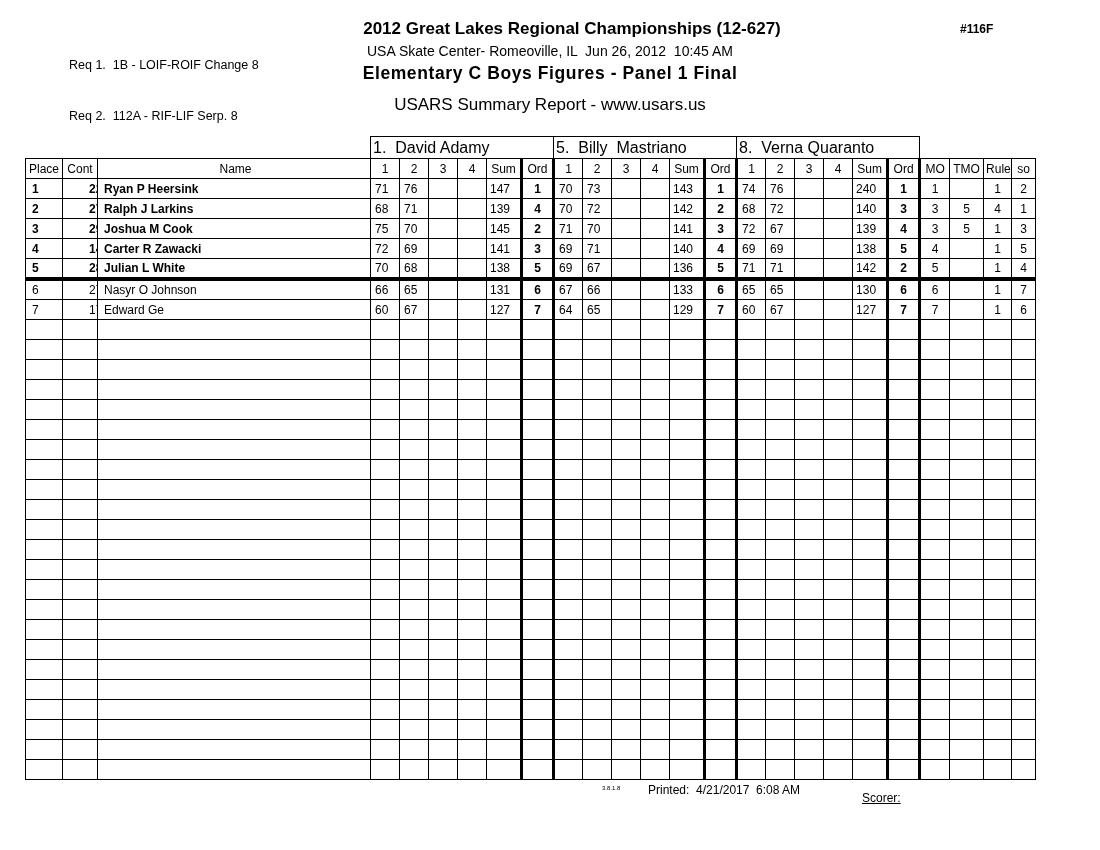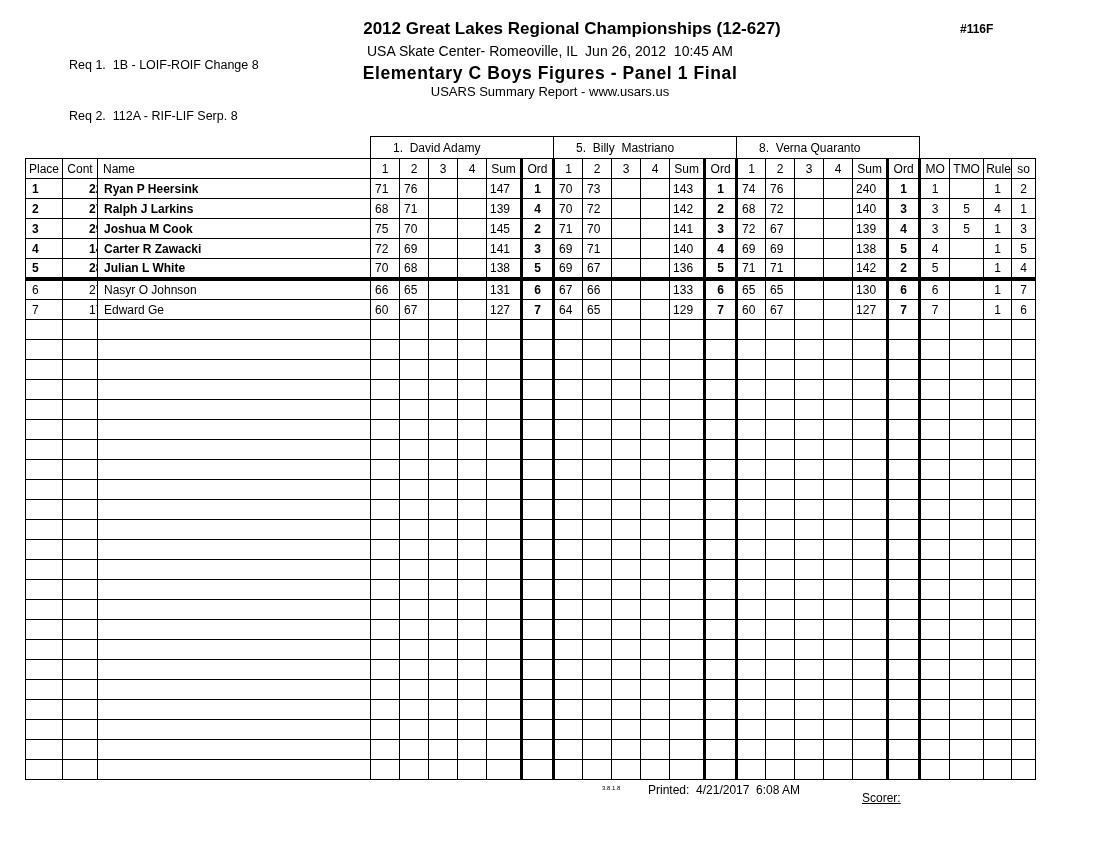--- a/index.html
+++ b/index.html
@@ -29,21 +29,21 @@
   .titles {
     position: absolute;
     left: 0;
     top: 19px;
     width: 1100px;
     text-align: center;
   }
   .title-main   { font-size: 17px;   font-weight: bold; padding-left: 44px; }
   .title-venue  { font-size: 14px;   margin-top: 4px; white-space: pre; }
   .title-event  { font-size: 17.5px; font-weight: bold; margin-top: 4px; letter-spacing: 0.6px; }
-  .title-report { font-size: 13px; margin-top: 0; }
+  .title-report { font-size: 17px; margin-top: 11px; }
 
   .heat-number {
     position: absolute;
     left: 960px;
     top: 22px;
     font-size: 12px;
     font-weight: bold;
   }
 
   
@@ -63,25 +63,25 @@
     height: 20px;
     line-height: 18px;
     overflow: hidden;
     white-space: nowrap;
     text-align: center;
   }
   .grid tr.judge-row td { border: none; height: 22px; }
   .grid tr.judge-row td.judge-box {
     border: 1px solid #000;
     text-align: left;
-    padding-left: 22px;
+    padding-left: 2px;
     white-space: pre;
-    font-size: 12px;
+    font-size: 16px;
   }
-  .grid th.h-name { text-align: left; padding-left: 5px; }
+  .grid th.h-name { text-align: center; padding-left: 5px; }
   .grid td.c-place { text-align: left; padding-left: 6px; }
   .grid td.c-cont  { text-align: left; padding-left: 26px; }
   .grid td.c-name  { text-align: left; padding-left: 6px; }
   .grid td.c-score { text-align: left; padding-left: 4px; }
   .grid td.c-sum   { text-align: left; padding-left: 3px; }
   .grid th.h-ord, .grid td.c-ord {
     border-left: 3px solid #000;
     border-right: 3px solid #000;
   }
   .grid td.c-ord { font-weight: bold; }

